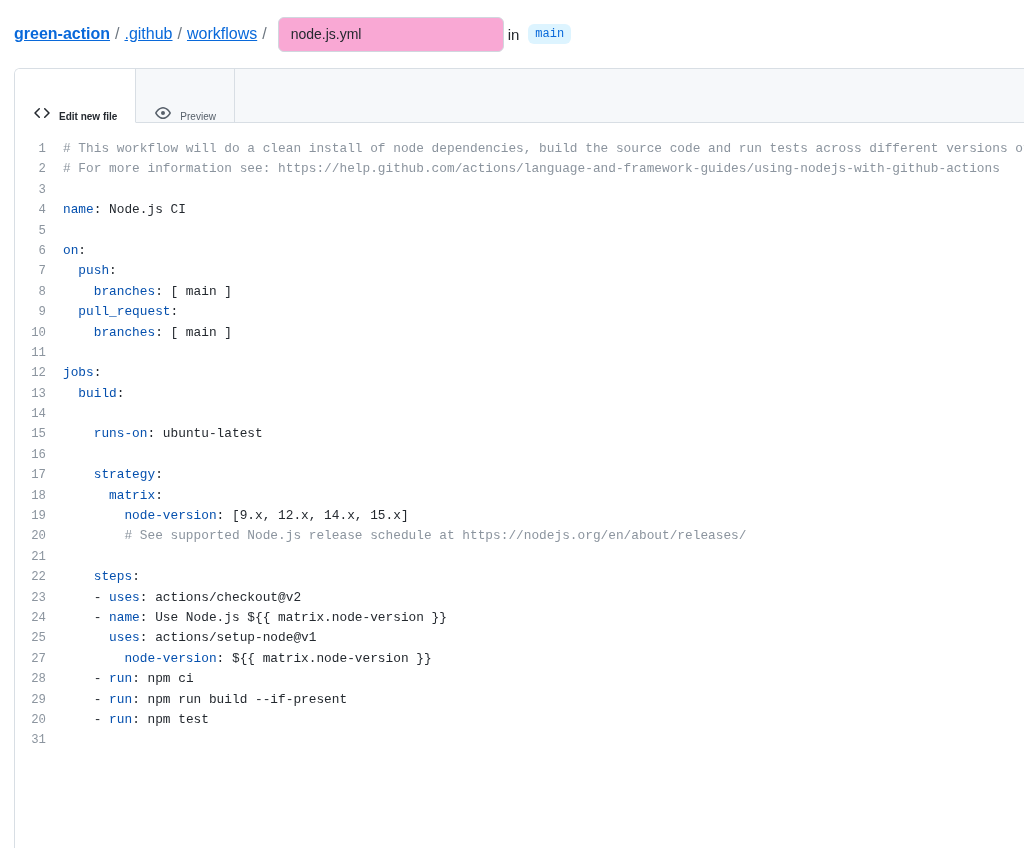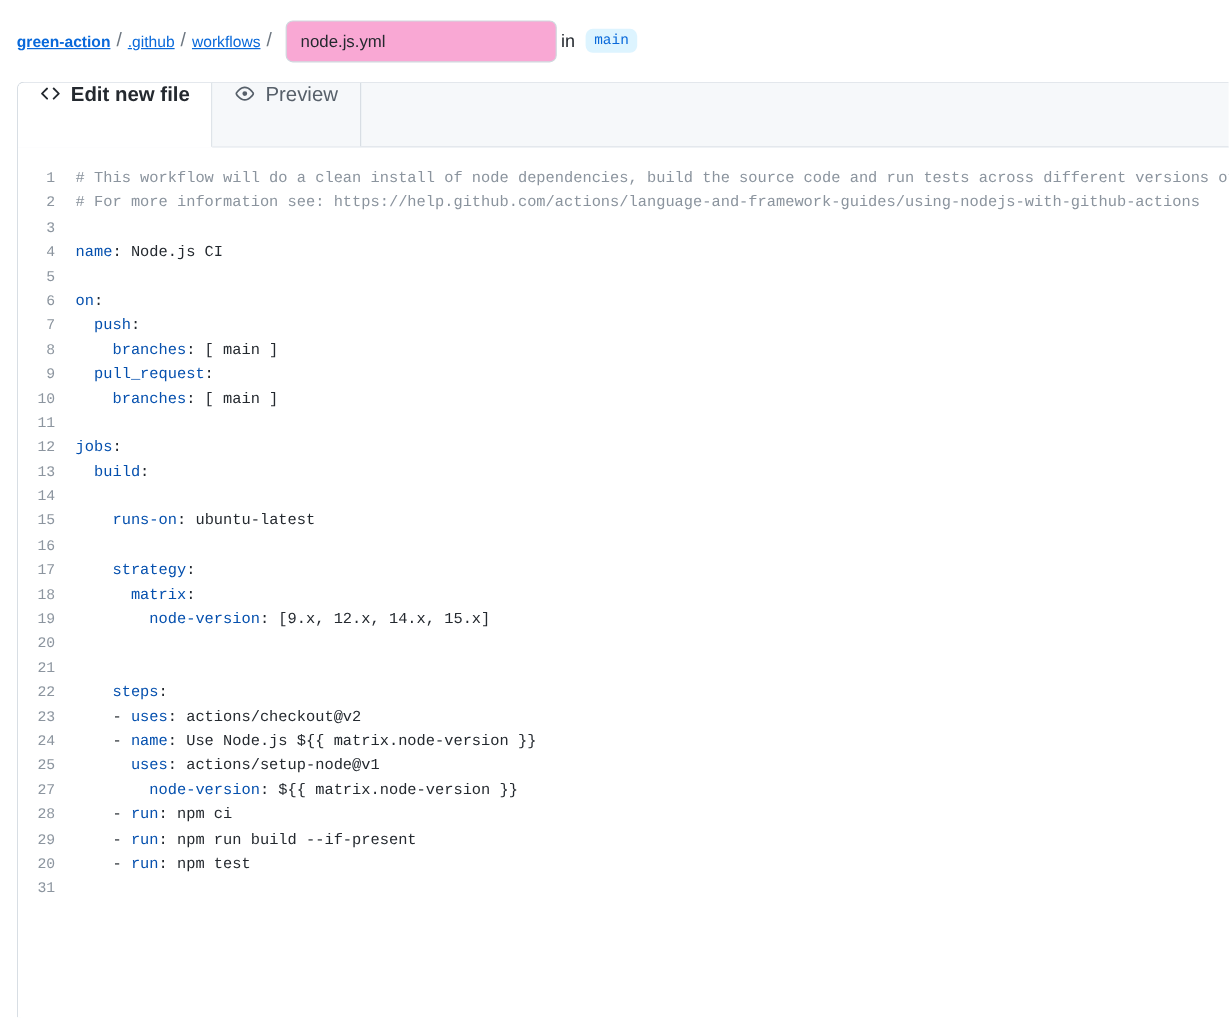--- a/index.html
+++ b/index.html
@@ -18,21 +18,21 @@
 
   
   .breadcrumb-row {
     display: flex;
     align-items: center;
     padding: 0 0 0 14px;
     height: 68px;
     box-sizing: border-box;
   }
   .crumb {
-    font-size: 13px;
+    font-size: 16px;
     line-height: 1;
     white-space: nowrap;
   }
   .crumb-repo {
     color: #0969da;
     font-weight: 700;
   }
   .crumb-dir {
     color: #0969da;
     font-weight: 400;
@@ -90,24 +90,24 @@
   }
   .tabbar {
     display: flex;
     height: 54px;
     background: #f6f8fa;
     border-bottom: 1px solid #d8dee4;
     box-sizing: border-box;
   }
   .tab {
     display: flex;
-    align-items: flex-start;
+    align-items: flex-end;
     gap: 8px;
     padding: 0 18px;
-    font-size: 17px;
+    font-size: 10px;
     box-sizing: border-box;
     border-right: 1px solid #d8dee4;
     cursor: pointer;
     user-select: none;
   }
   .tab.active {
     background: #ffffff;
     font-weight: 700;
     color: #24292f;
     margin-bottom: -1px;
@@ -215,21 +215,21 @@
       <div class="code-line"><span class="ln">10</span><span class="lc"><span class="tok-val">    </span><span class="tok-key">branches</span><span class="tok-punct">: [ main ]</span></span></div>
       <div class="code-line"><span class="ln">11</span><span class="lc"></span></div>
       <div class="code-line"><span class="ln">12</span><span class="lc"><span class="tok-key">jobs</span><span class="tok-punct">:</span></span></div>
       <div class="code-line"><span class="ln">13</span><span class="lc"><span class="tok-val">  </span><span class="tok-key">build</span><span class="tok-punct">:</span></span></div>
       <div class="code-line"><span class="ln">14</span><span class="lc"></span></div>
       <div class="code-line"><span class="ln">15</span><span class="lc"><span class="tok-val">    </span><span class="tok-key">runs-on</span><span class="tok-punct">: ubuntu-latest</span></span></div>
       <div class="code-line"><span class="ln">16</span><span class="lc"></span></div>
       <div class="code-line"><span class="ln">17</span><span class="lc"><span class="tok-val">    </span><span class="tok-key">strategy</span><span class="tok-punct">:</span></span></div>
       <div class="code-line"><span class="ln">18</span><span class="lc"><span class="tok-val">      </span><span class="tok-key">matrix</span><span class="tok-punct">:</span></span></div>
       <div class="code-line"><span class="ln">19</span><span class="lc"><span class="tok-val">        </span><span class="tok-key">node-version</span><span class="tok-punct">: [9.x, 12.x, 14.x, 15.x]</span></span></div>
-      <div class="code-line"><span class="ln">20</span></div>
+      <div class="code-line"><span class="ln">20</span><span class="lc"><span class="tok-val">        </span><span class="tok-comment"># See supported Node.js release schedule at https://nodejs.org/en/about/releases/</span></span></div>
       <div class="code-line"><span class="ln">21</span><span class="lc"></span></div>
       <div class="code-line"><span class="ln">22</span><span class="lc"><span class="tok-val">    </span><span class="tok-key">steps</span><span class="tok-punct">:</span></span></div>
       <div class="code-line"><span class="ln">23</span><span class="lc"><span class="tok-punct">    - </span><span class="tok-key">uses</span><span class="tok-punct">: actions/checkout@v2</span></span></div>
       <div class="code-line"><span class="ln">24</span><span class="lc"><span class="tok-punct">    - </span><span class="tok-key">name</span><span class="tok-punct">: Use Node.js ${{ matrix.node-version }}</span></span></div>
       <div class="code-line"><span class="ln">25</span><span class="lc"><span class="tok-val">      </span><span class="tok-key">uses</span><span class="tok-punct">: actions/setup-node@v1</span></span></div>
       <div class="code-line"><span class="ln">27</span><span class="lc"><span class="tok-val">        </span><span class="tok-key">node-version</span><span class="tok-punct">: ${{ matrix.node-version }}</span></span></div>
       <div class="code-line"><span class="ln">28</span><span class="lc"><span class="tok-punct">    - </span><span class="tok-key">run</span><span class="tok-punct">: npm ci</span></span></div>
       <div class="code-line"><span class="ln">29</span><span class="lc"><span class="tok-punct">    - </span><span class="tok-key">run</span><span class="tok-punct">: npm run build --if-present</span></span></div>
       <div class="code-line"><span class="ln">20</span><span class="lc"><span class="tok-punct">    - </span><span class="tok-key">run</span><span class="tok-punct">: npm test</span></span></div>
       <div class="code-line"><span class="ln">31</span><span class="lc"></span></div>

